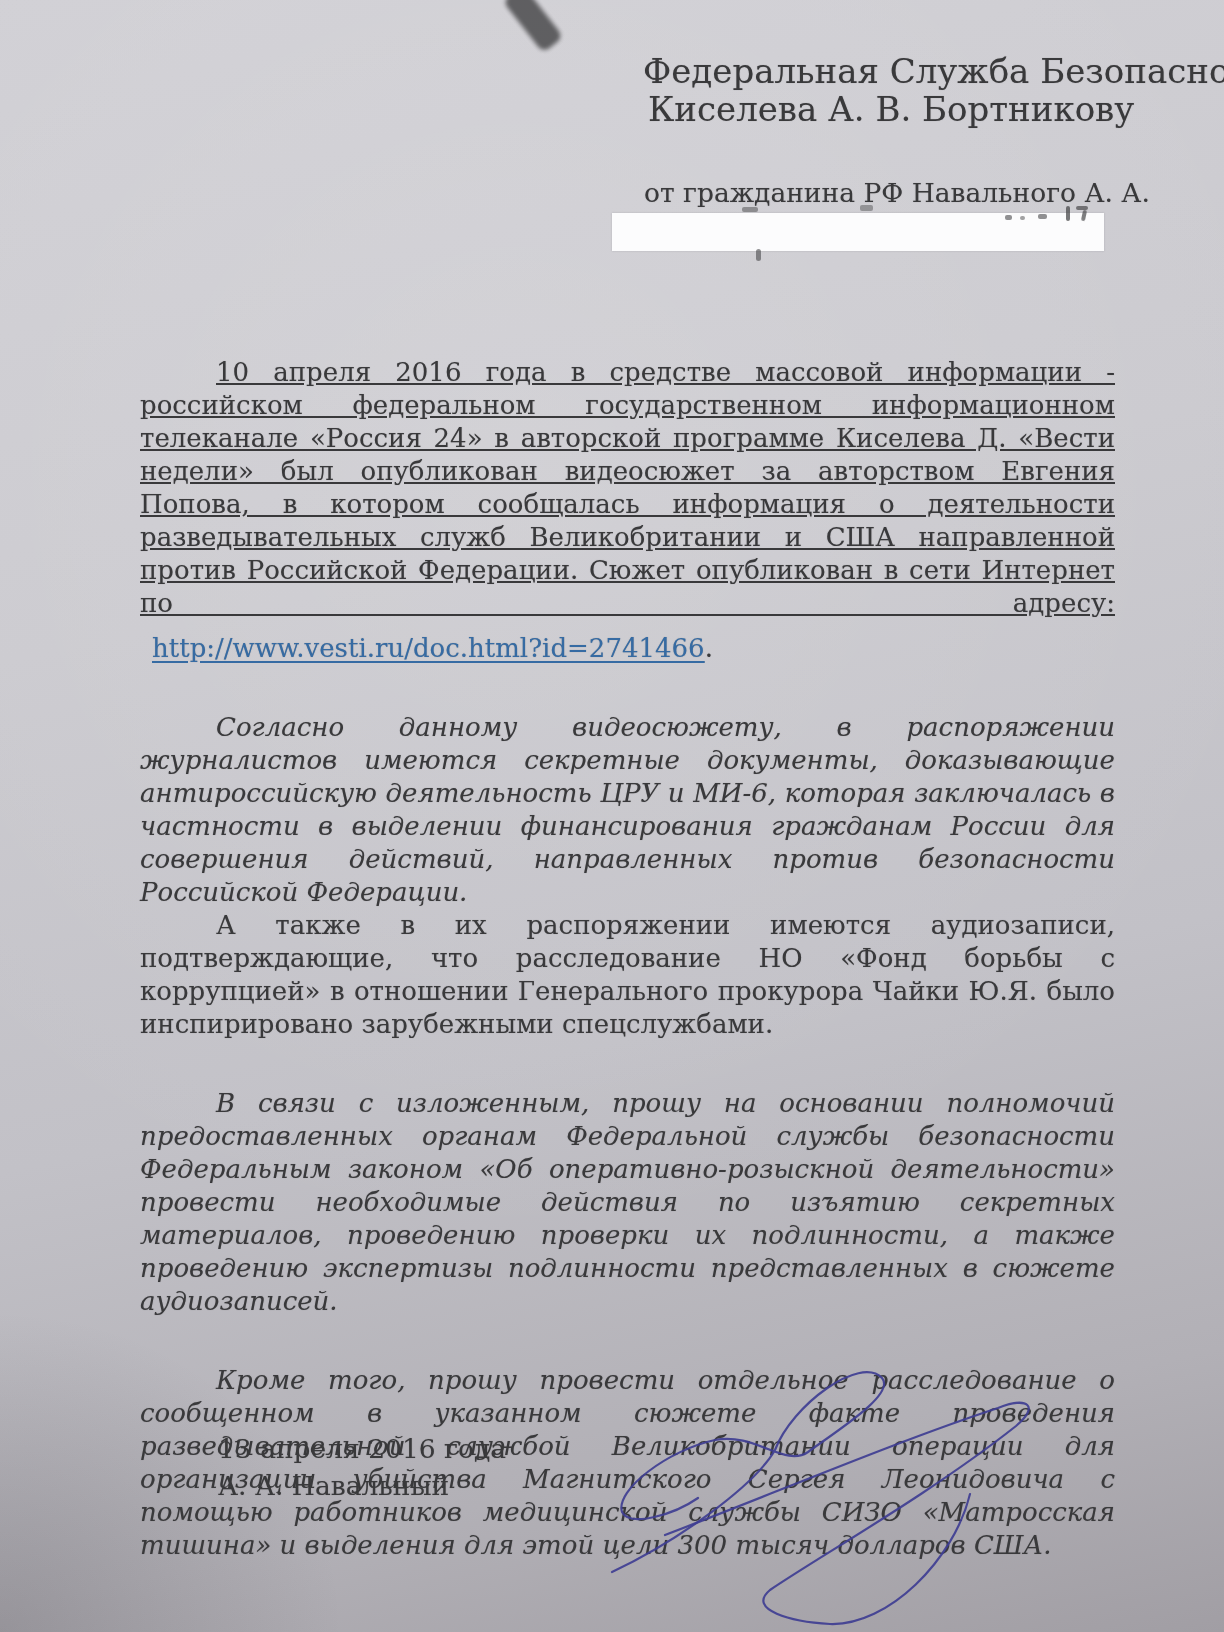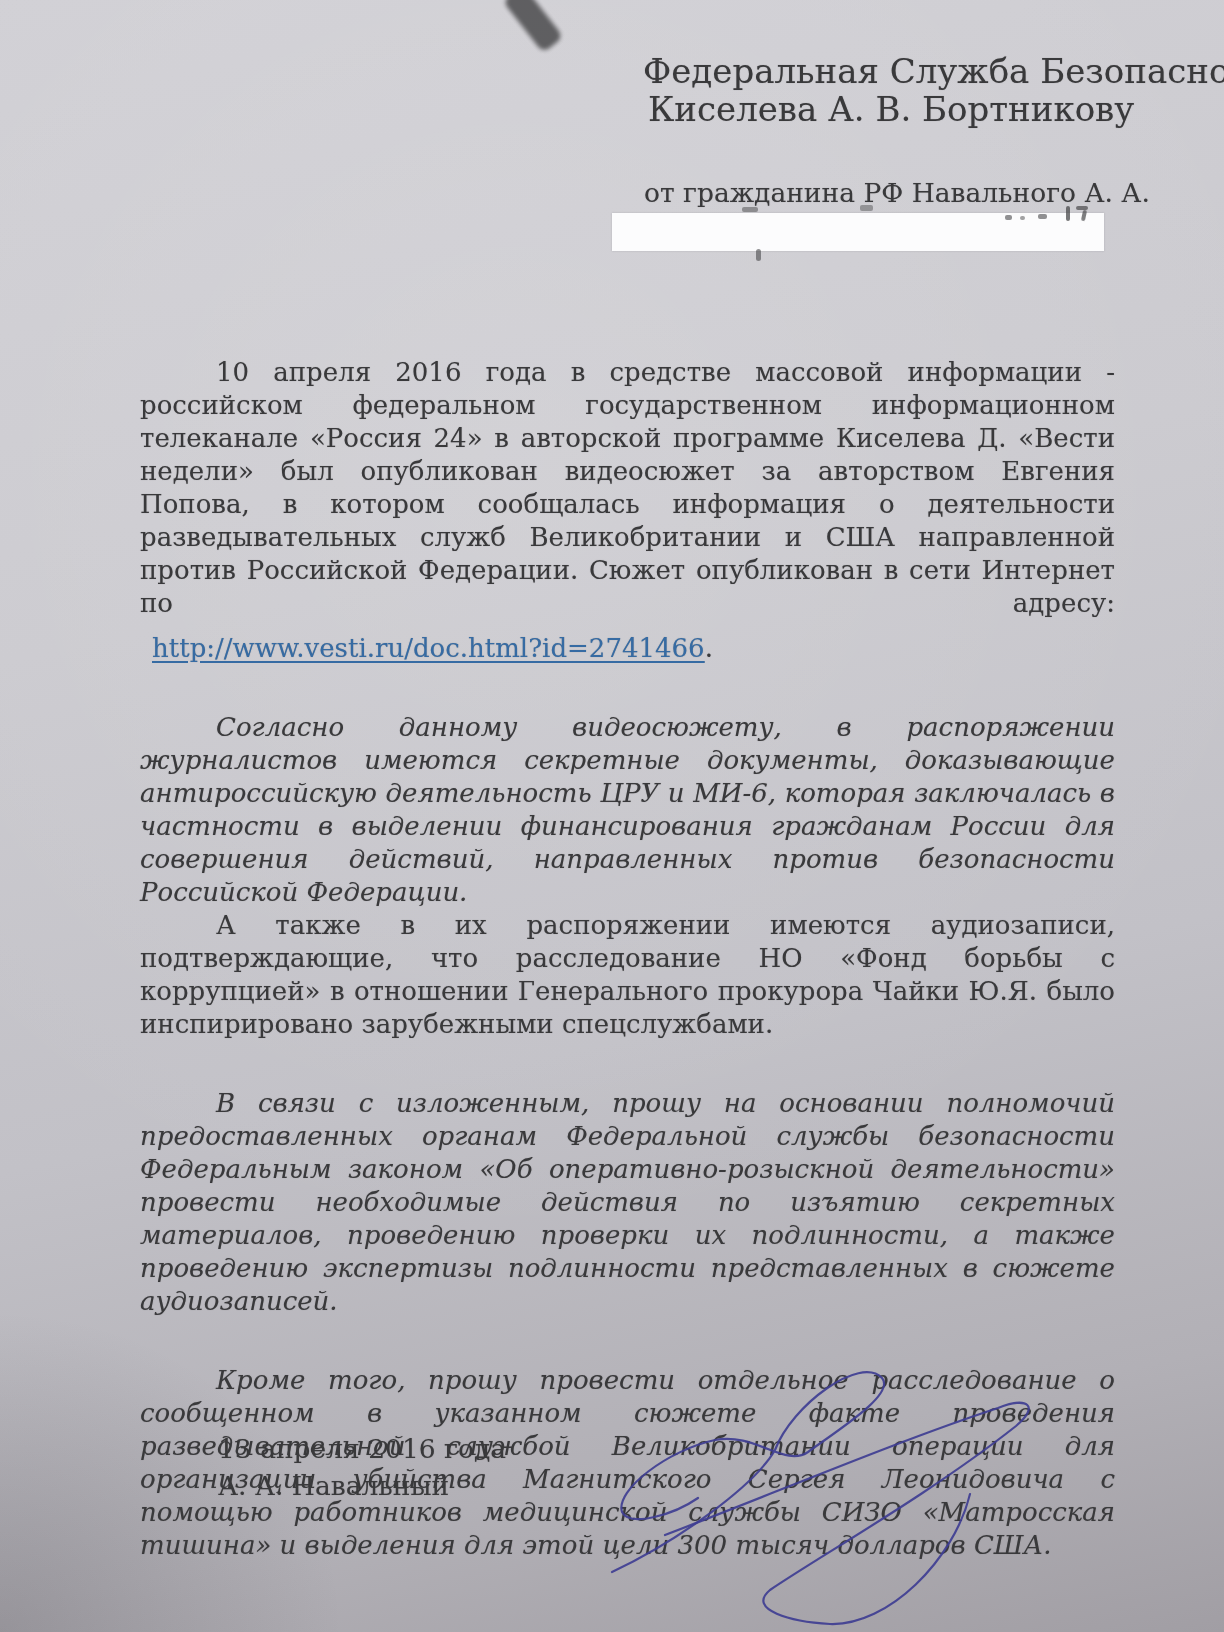--- a/index.html
+++ b/index.html
@@ -36,21 +36,21 @@
   .mark{position:absolute;background:#4a4a4c;border-radius:2px;filter:blur(0.4px);}
   .title{
     position:absolute;left:140px;top:272px;width:975px;margin:0;
     text-align:center;font-size:35px;font-weight:normal;letter-spacing:0.5px;color:#333335;
   }
   .body-text{
     position:absolute;left:140px;top:356px;width:975px;
     font-size:26px;line-height:33px;text-align:justify;
   }
   .para{margin:0 0 0 0;text-indent:76px;}
-  .para.stretch-last{text-align-last:justify;}
+  .para.stretch-last{text-align-last:justify;text-decoration:underline;}
   .para.gap{margin-top:46px;font-style:italic;}
   .link-line{margin:12px;text-indent:0;text-align:left;}
   .url{
     color:#366ba3;text-decoration:underline;text-decoration-color:#366ba3;
     text-underline-offset:4px;cursor:pointer;
   }
   .sign-block{
     position:absolute;left:218px;top:1430px;
     font-size:26.5px;line-height:37px;white-space:nowrap;
   }

